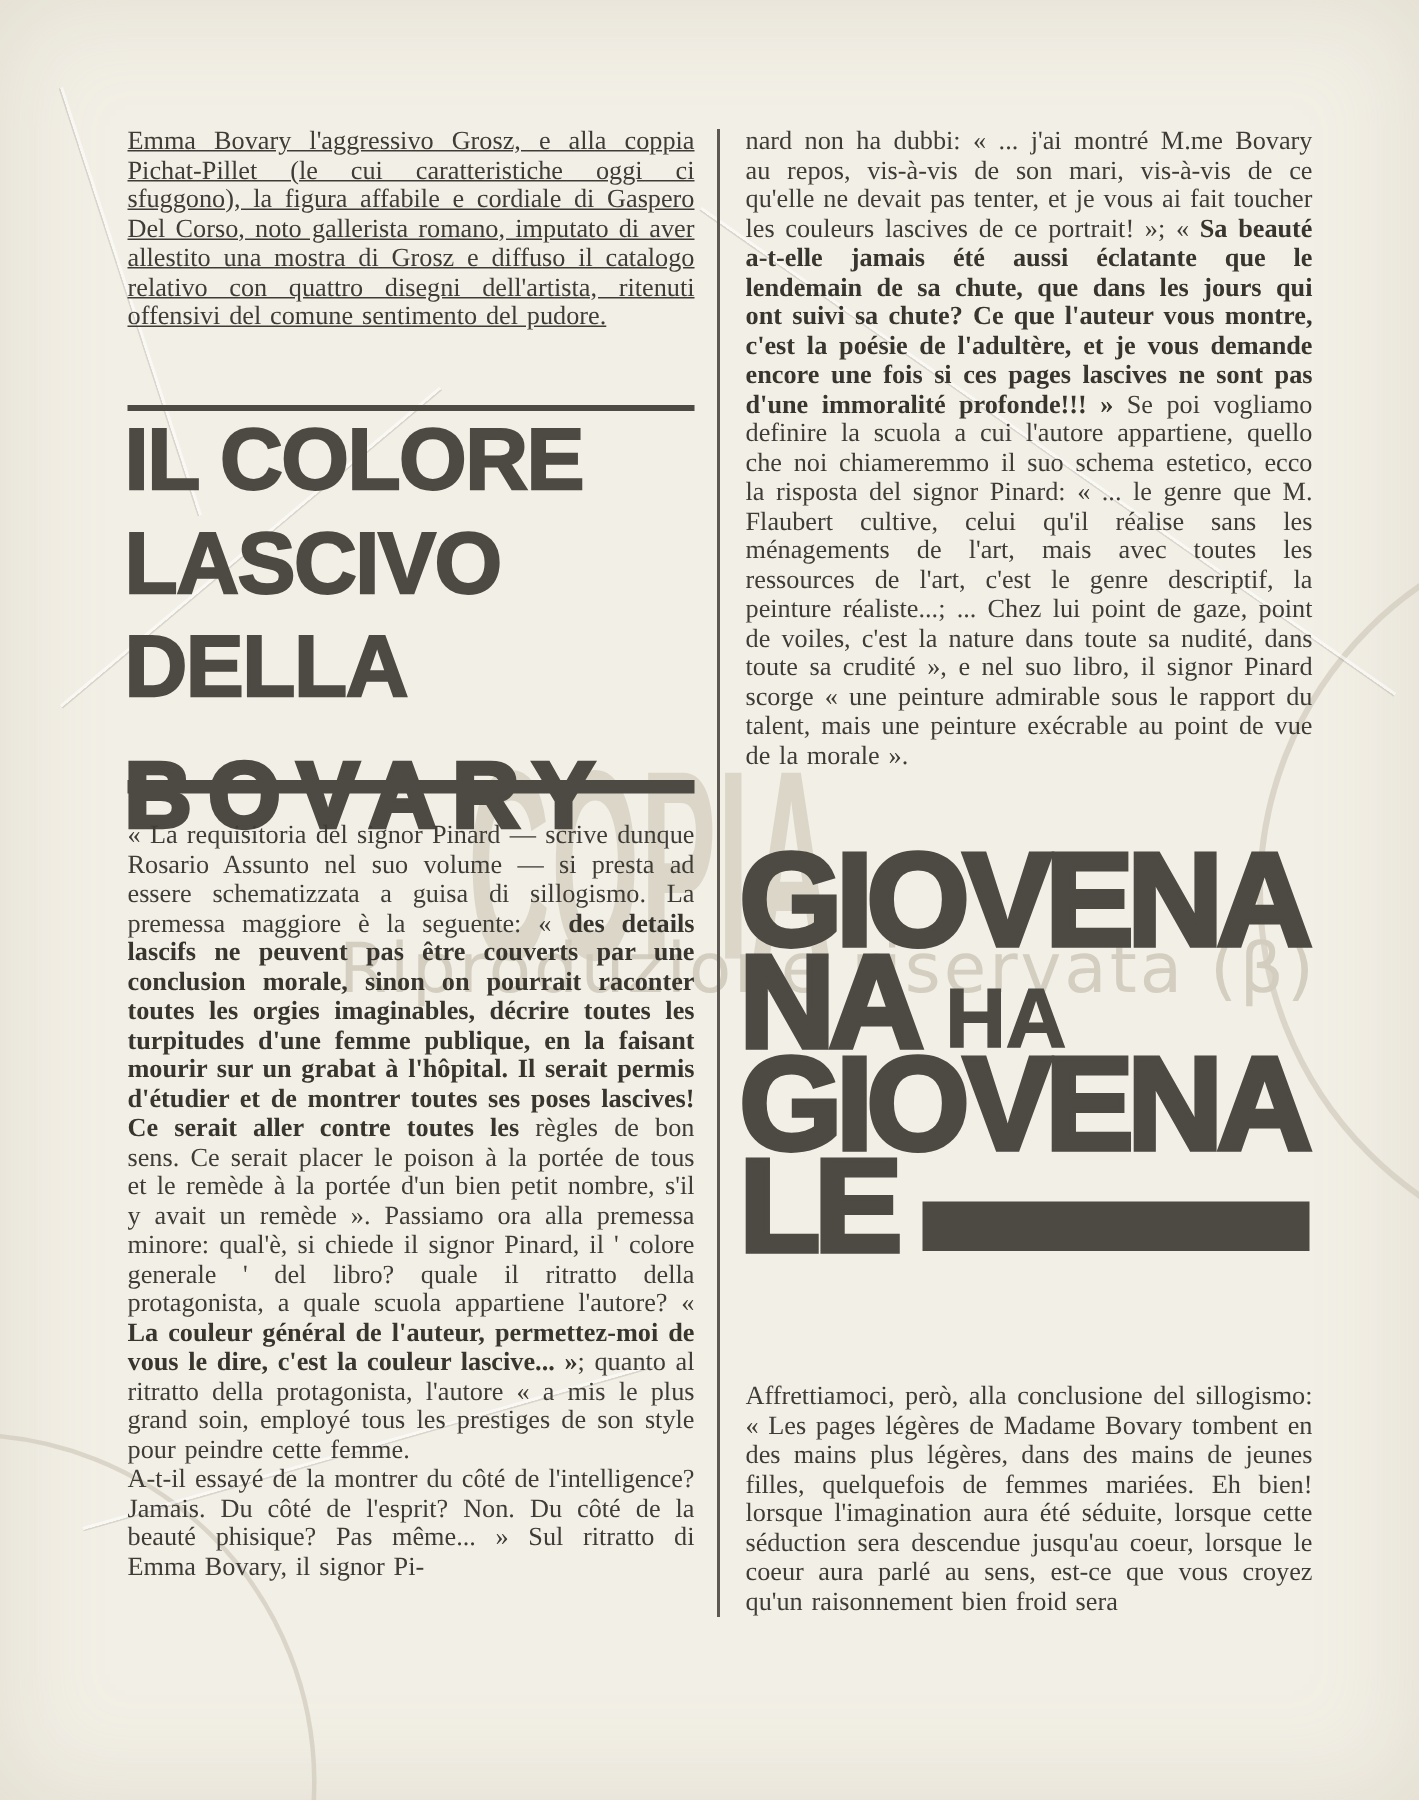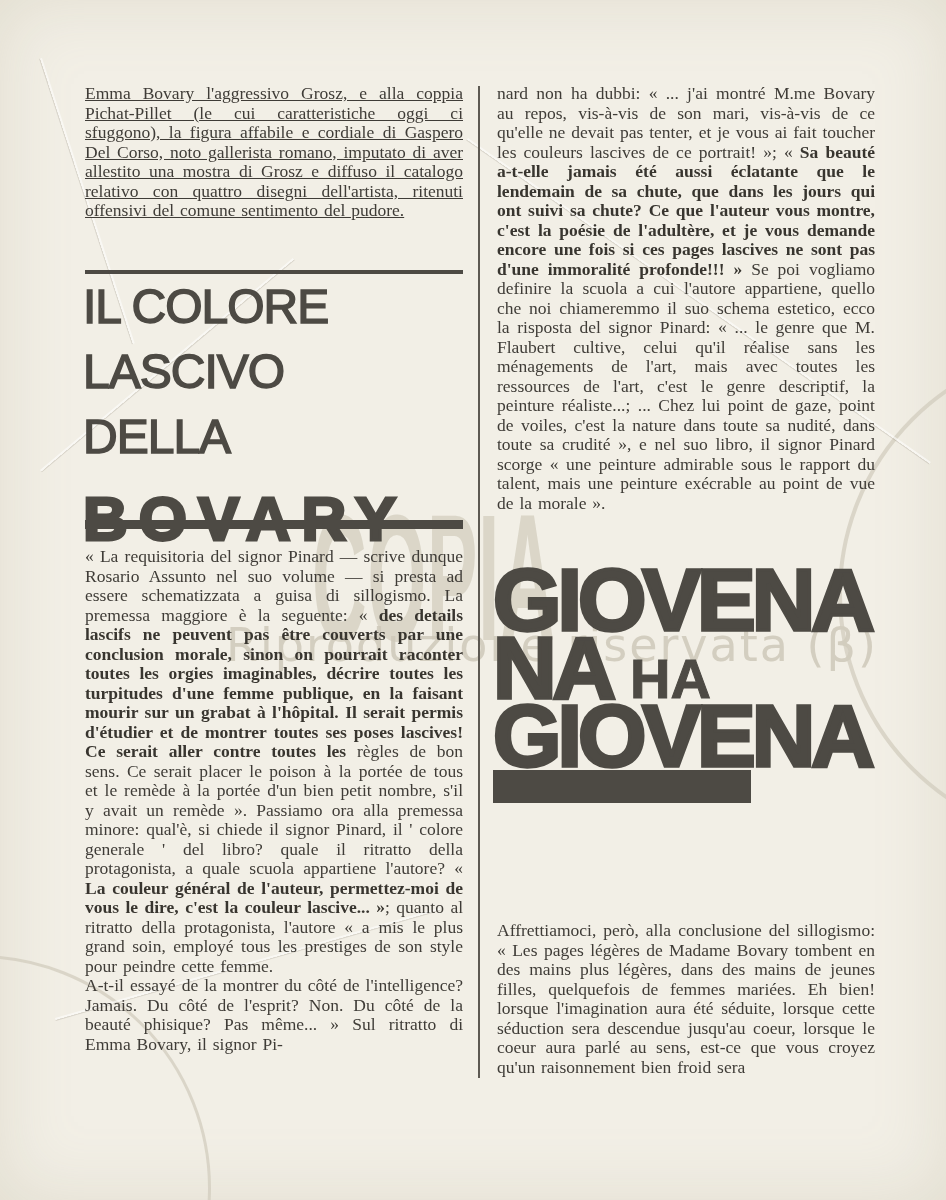--- a/index.html
+++ b/index.html
@@ -48,21 +48,21 @@
   .rule-thin {left:85px; top:270px; width:378px; height:4px; background:#4d4a44;}
   .rule-thick{left:85px; top:520px; width:378px; height:9px; background:#4d4a44;}
   .divider{left:478px; top:86px; width:2px; height:992px; background:#5d5952;}
   .left-body{left:85px; top:547px; width:378px; height:548px; overflow:hidden;}
   .right-top{left:497px; top:84px; width:378px; height:472px; overflow:hidden;}
   .right-bottom{left:497px; top:921px; width:378px; height:172px; overflow:hidden;}
   
   .hl1{left:83px; top:280px; width:400px; color:#4d4a44;
        font-family:"Liberation Sans","DejaVu Sans",sans-serif;}
   .hl1 .hl-line{line-height:54px; white-space:nowrap;}
-  .hl1 .lt{font-weight:400; font-size:48px; letter-spacing:-1px;
+  .hl1 .lt{font-weight:700; font-size:58px; letter-spacing:-1px;
            -webkit-text-stroke:1.5px currentColor;}
   .hl1 .hl-line:last-child{margin-top:8px; line-height:72px;}
   .hl1 .hv{font-weight:700; font-size:62px; letter-spacing:11px;
            -webkit-text-stroke:3px currentColor;}
   
   .hl2{left:493px; top:566px; width:420px; color:#4d4a44;
        font-family:"Liberation Sans","DejaVu Sans",sans-serif;}
   .hl2 .hl-line{display:flex; align-items:baseline; gap:18px;
                 height:68px; white-space:nowrap;}
   .hl2 .hv{font-weight:700; font-size:88px; letter-spacing:-4px; line-height:68px;
@@ -123,20 +123,21 @@
         <span class="hv">GIOVENA</span>
       </div>
       <div class="hl-line">
         <span class="hv">NA</span>
         <span class="lt">HA</span>
       </div>
       <div class="hl-line">
         <span class="hv">GIOVENA</span>
       </div>
       <div class="hl-line">
+        <span class="hv">LE</span>
         <span class="hl-bar"></span>
       </div>
     </div>
 
   <div class="print body-block right-bottom">
       <p><span>Affrettiamoci, però, alla conclusione del sillogismo: « Les pages légères de Madame Bovary tombent en des mains plus légères, dans des mains de jeunes filles, quelquefois de femmes mariées. Eh bien! lorsque l'imagination aura été séduite, lorsque cette séduction sera descendue jusqu'au coeur, lorsque le coeur aura parlé au sens, est-ce que vous croyez qu'un raisonnement bien froid sera</span></p>
     </div>
 
   <div class="print page-number">10</div>
 

